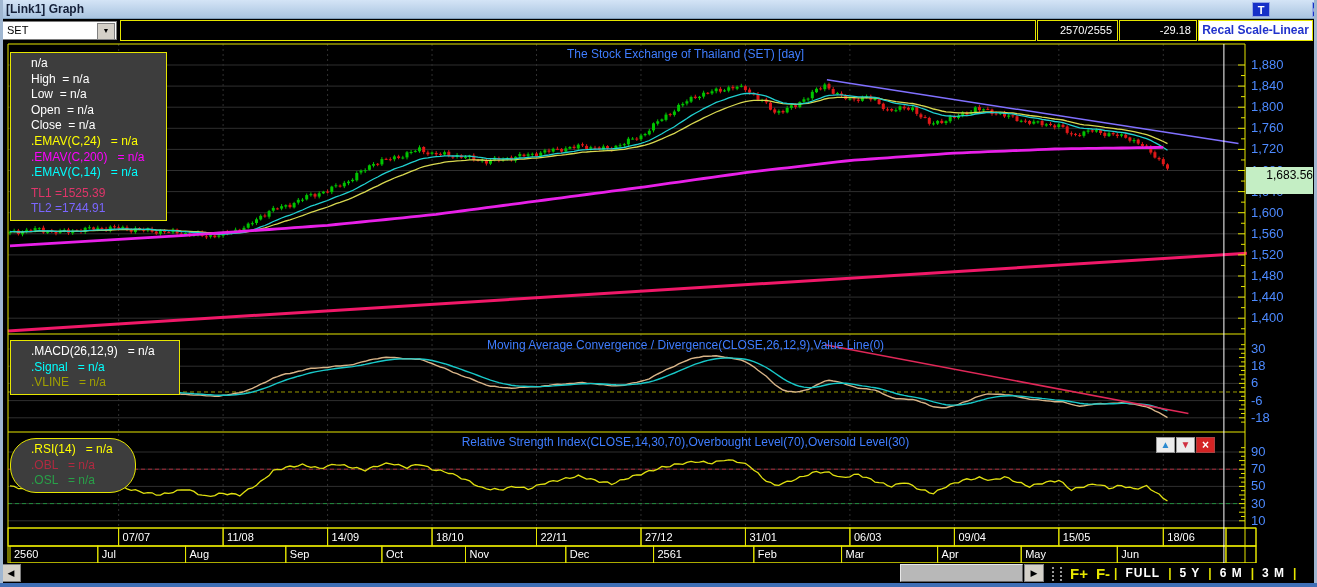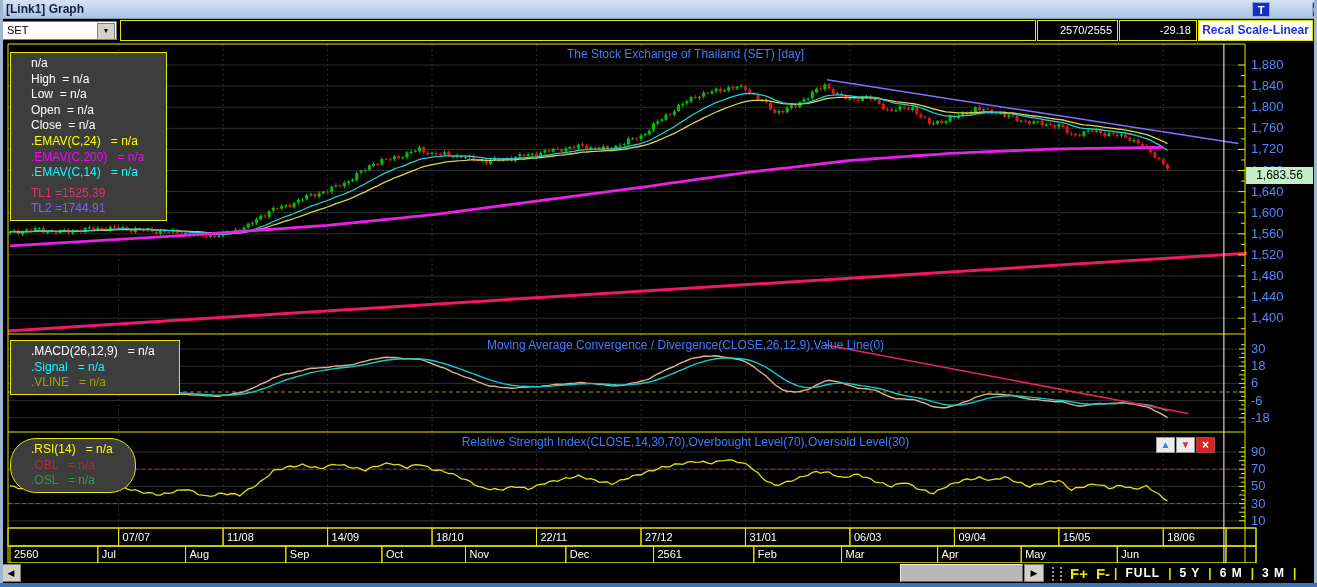--- a/index.html
+++ b/index.html
@@ -35,22 +35,22 @@
     font-size:12px;pointer-events:none;margin-left:44px;}
   #main-title{top:4px;}
   #macd-title{top:295px;}
   #rsi-title{top:392px;}
   .legend{position:absolute;background:#3d3d3d;border:1px solid #e6e600;padding:3px 20px;box-sizing:border-box;}
   #legend-main{left:10px;top:9px;width:157px;}
   #legend-macd{left:10px;top:297px;width:170px;}
   #legend-rsi{left:10px;top:395px;width:126px;border-radius:26px;}
   .legend-row{font-size:12px;line-height:15.6px;white-space:pre;}
   .legend-gap{margin-top:5px;}
-  #price-tag{position:absolute;left:1246px;top:124px;width:67px;height:17px;background:#c4eec4;
-    color:#000;font-size:12px;text-align:center;line-height:17px;}
+  #price-tag{position:absolute;left:1246px;top:124px;width:67px;height:27px;background:#c4eec4;
+    color:#000;font-size:12px;text-align:right;line-height:17px;}
   #rsi-btns{position:absolute;left:1156px;top:394px;display:flex;gap:1px;}
   .rsi-btn{width:19px;height:16px;border:1px solid #999;box-sizing:border-box;background:#ececec;
     text-align:center;line-height:14px;font-size:10px;cursor:pointer;}
   #rsi-up{color:#2b8ad0;}
   #rsi-down{color:#d03040;}
   #rsi-close{background:#d42424;color:#fff;font-weight:bold;font-size:12px;border-color:#aa4444;}
   
   #bottombar{position:absolute;left:0;top:563px;width:1317px;height:20px;background:#000;}
   .scroll-btn{position:absolute;top:1px;width:20px;height:18px;background:#d4d0c8;
     border:1px solid #808080;box-sizing:border-box;text-align:center;line-height:16px;

